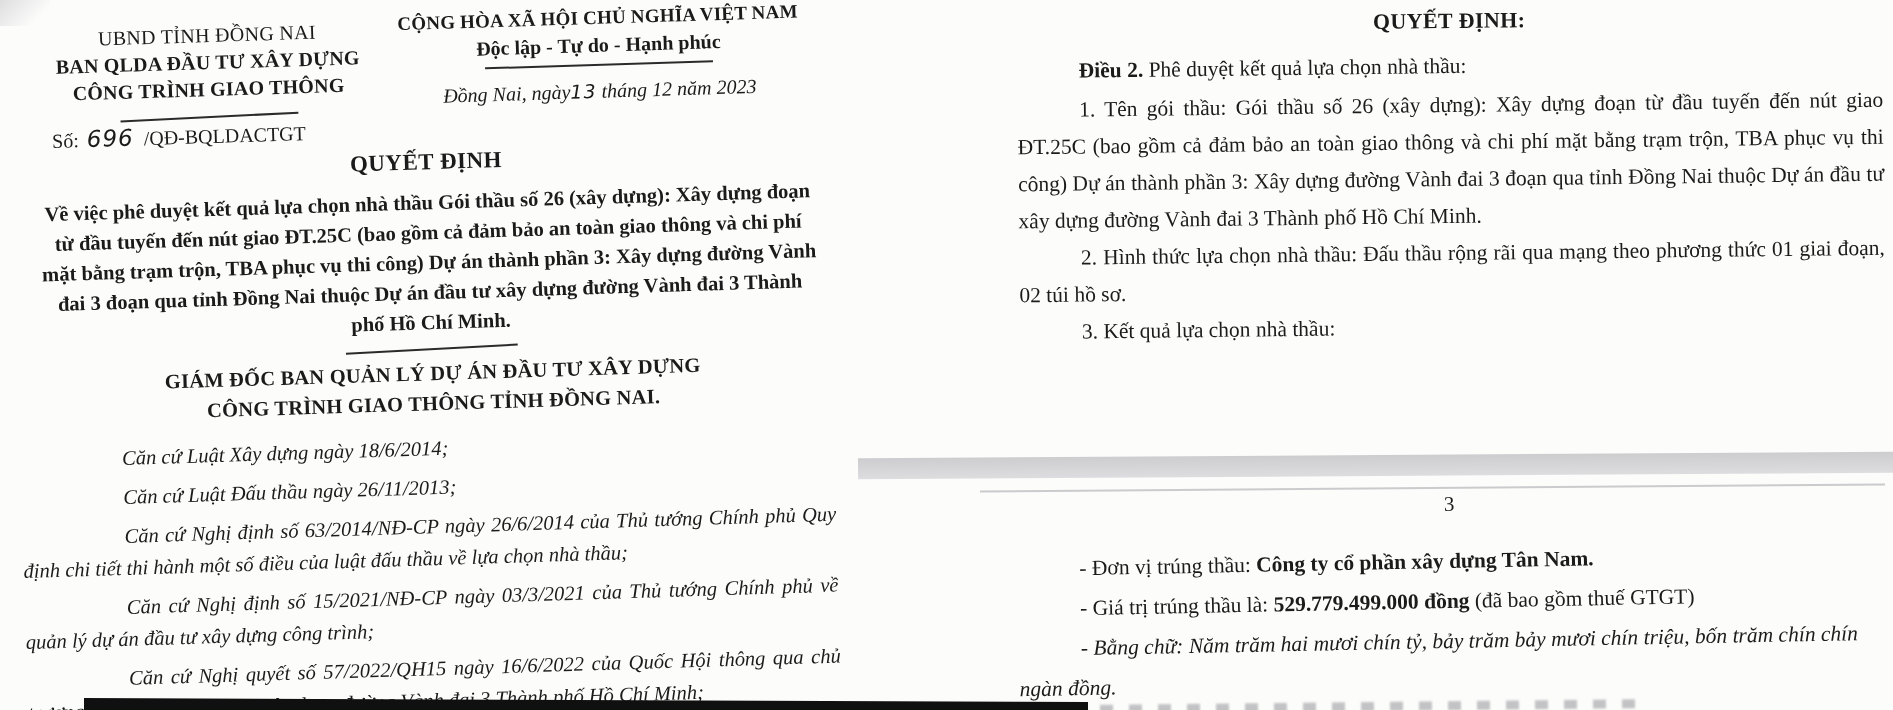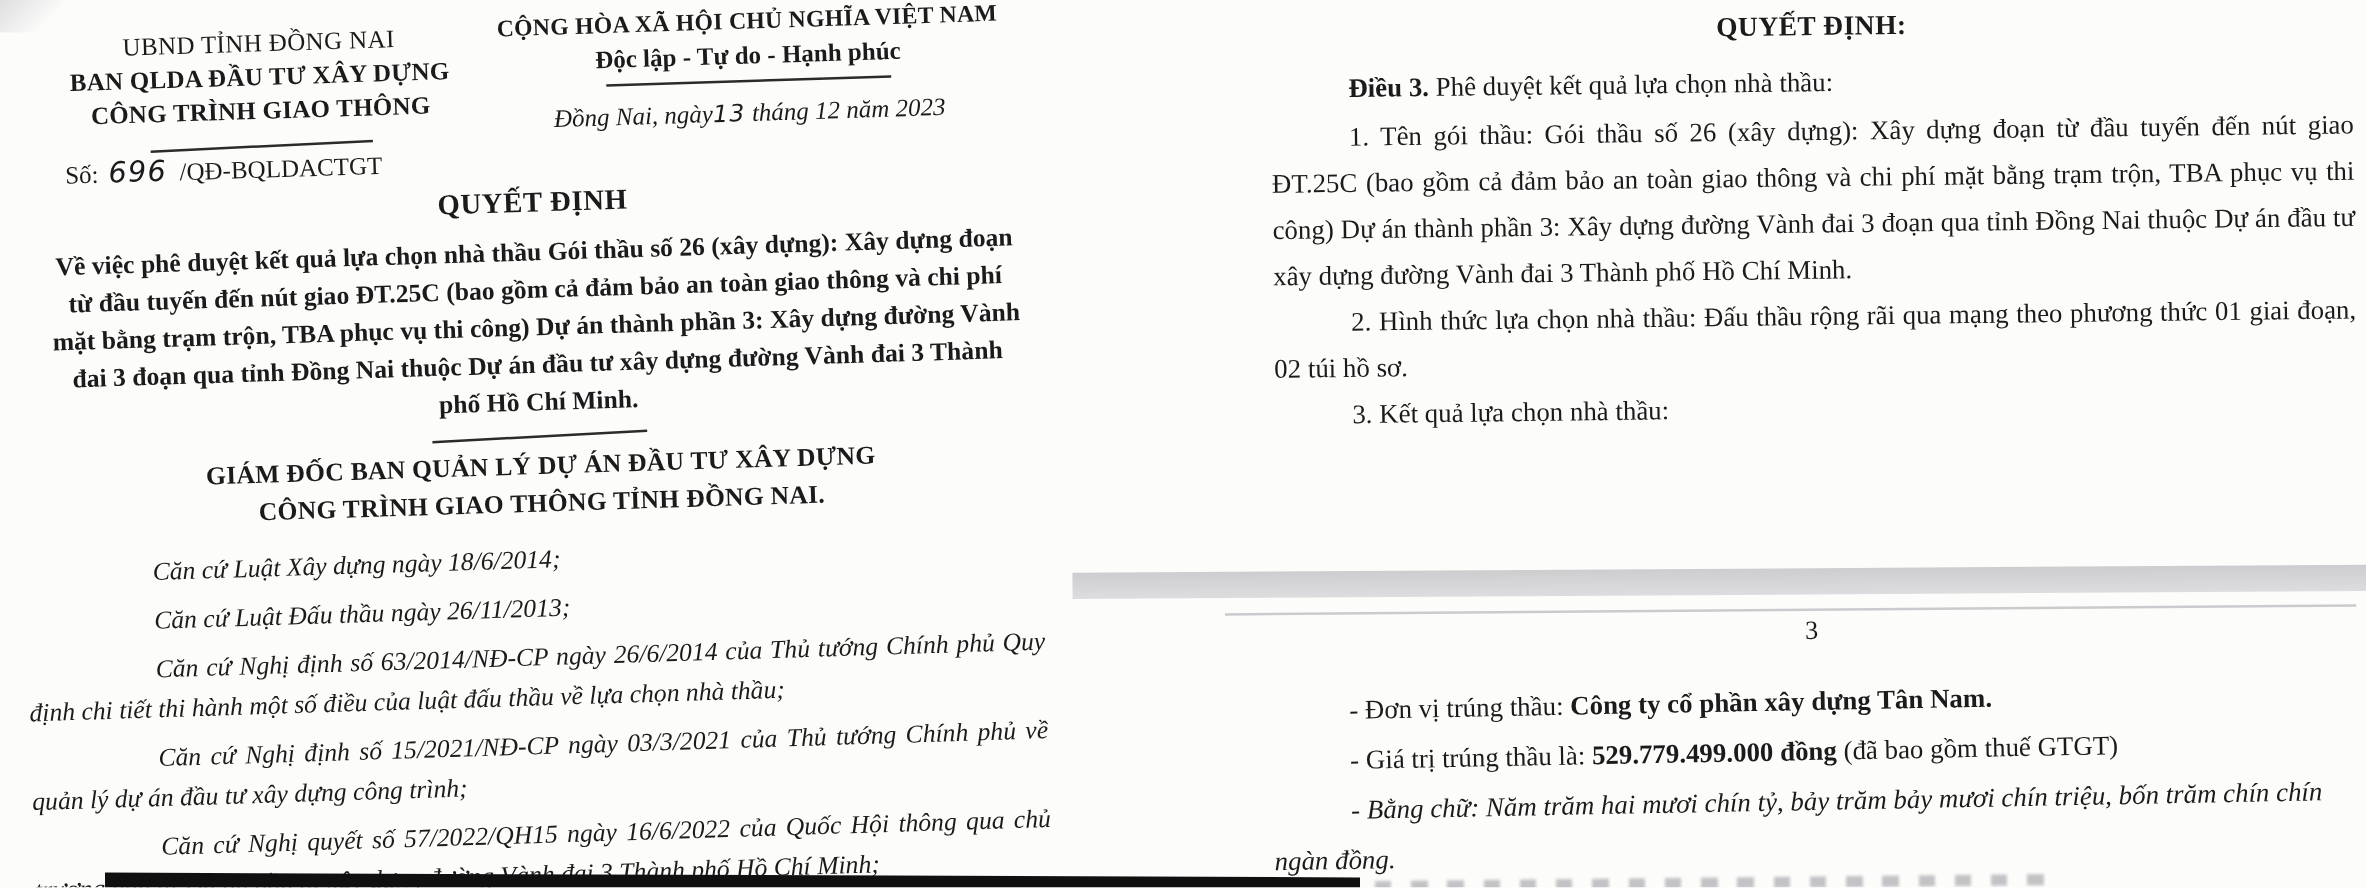--- a/index.html
+++ b/index.html
@@ -106,21 +106,21 @@
       <p class="lp-citation">Căn cứ Luật Xây dựng ngày 18/6/2014;</p>
       <p class="lp-citation">Căn cứ Luật Đấu thầu ngày 26/11/2013;</p>
       <p class="lp-citation">Căn cứ Nghị định số 63/2014/NĐ-CP ngày 26/6/2014 của Thủ tướng Chính phủ Quy định chi tiết thi hành một số điều của luật đấu thầu về lựa chọn nhà thầu;</p>
       <p class="lp-citation">Căn cứ Nghị định số 15/2021/NĐ-CP ngày 03/3/2021 của Thủ tướng Chính phủ về quản lý dự án đầu tư xây dựng công trình;</p>
       <p class="lp-citation">Căn cứ Nghị quyết số 57/2022/QH15 ngày 16/6/2022 của Quốc Hội thông qua chủ trương đầu tư Dự án đầu tư xây dựng đường Vành đai 3 Thành phố Hồ Chí Minh;</p>
     </div>
   </div>
 
   <div class="right-top">
     <div class="rp-title">QUYẾT ĐỊNH:</div>
-    <p class="rp-article"><span class="b">Điều 3.</span><span> Phê duyệt kết quả lựa chọn nhà thầu:</span></p>
+    <p class="rp-article"><span class="b">Điều 2.</span><span> Phê duyệt kết quả lựa chọn nhà thầu:</span></p>
     <p class="rp-item first">1. Tên gói thầu: Gói thầu số 26 (xây dựng): Xây dựng đoạn từ đầu tuyến đến nút giao ĐT.25C (bao gồm cả đảm bảo an toàn giao thông và chi phí mặt bằng trạm trộn, TBA phục vụ thi công) Dự án thành phần 3: Xây dựng đường Vành đai 3 đoạn qua tỉnh Đồng Nai thuộc Dự án đầu tư xây dựng đường Vành đai 3 Thành phố Hồ Chí Minh.</p>
     <p class="rp-item">2. Hình thức lựa chọn nhà thầu: Đấu thầu rộng rãi qua mạng theo phương thức 01 giai đoạn, 02 túi hồ sơ.</p>
     <p class="rp-item">3. Kết quả lựa chọn nhà thầu:</p>
   </div>
 
   <div class="scan-band"></div>
   <div class="scan-line"></div>
 
   <div class="right-bottom">
     <p class="rp-pageno">3</p>

